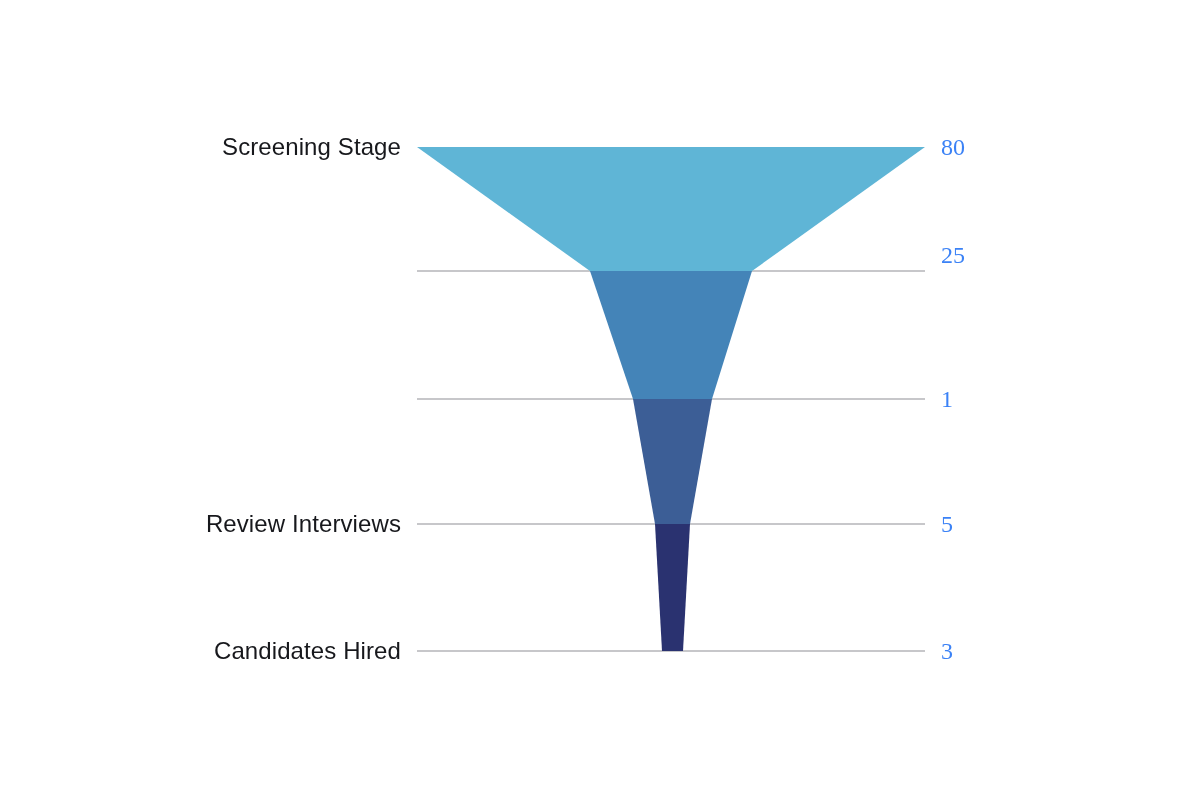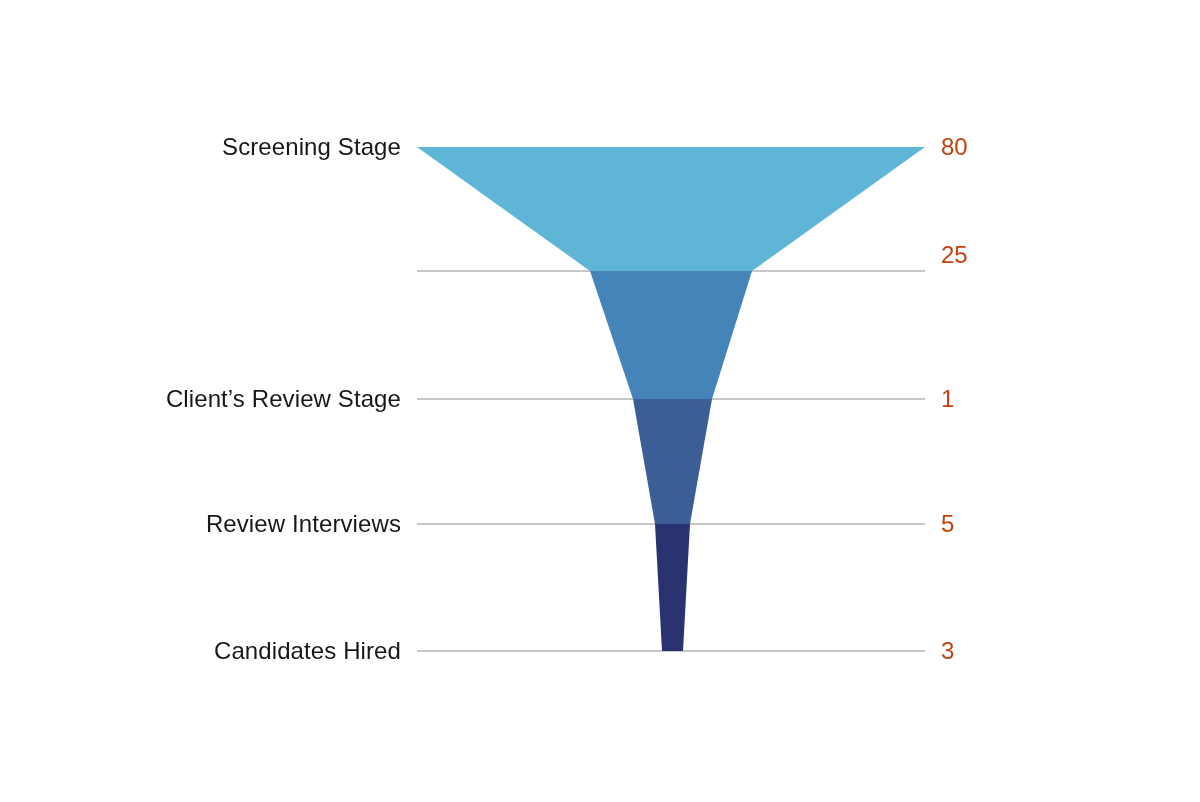--- a/index.html
+++ b/index.html
@@ -59,22 +59,22 @@
     pointer-events: none;
   }
   .value-label {
     position: absolute;
     left: 0;
     transform: translateY(-50%);
     text-align: left;
     white-space: nowrap;
     font-size: 24px;
     line-height: 1;
-    color: #c2410c;
-    font-family: Liberation Sans, sans-serif;
+    color: #3b82f6;
+    font-family: Liberation Serif, serif;
     pointer-events: auto;
   }
 </style>
 </head>
 <body>
 
 <div id="chart-root">
 
   <svg class="funnel-svg" viewBox="0 0 1200 802" xmlns="http://www.w3.org/2000/svg" aria-hidden="true">
     <g id="gridlines-group">
@@ -86,21 +86,20 @@
     <g id="bands-group">
         <polygon points="417,147 925,147 752,271 590,271" fill="#5fb5d6"></polygon>
         <polygon points="590,271 752,271 712,399 633,399" fill="#4484b8"></polygon>
         <polygon points="633,399 712,399 690,524 655,524" fill="#3c5e96"></polygon>
         <polygon points="655,524 690,524 683,651 662,651" fill="#2a3270"></polygon>
       </g>
   </svg>
 
   <div class="labels-column">
     <div class="stage-label" style="top:147px;text-align:right;">Screening Stage</div>
-    <div class="stage-label" style="top:399px;">Client’s Review Stage</div>
     <div class="stage-label" style="top:524px;">Review Interviews</div>
     <div class="stage-label" style="top:651px;">Candidates Hired</div>
   </div>
 
   <div class="values-column">
     <div class="value-label" style="top:147px;">80</div>
     <div class="value-label" style="top:255px;">25</div>
     <div class="value-label" style="top:399px;">1</div>
     <div class="value-label" style="top:524px;">5</div>
     <div class="value-label" style="top:651px;">3</div>

